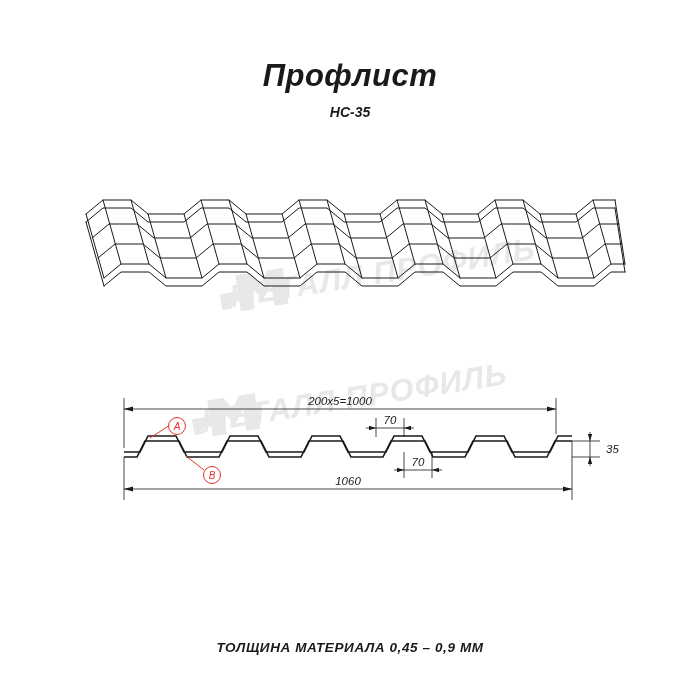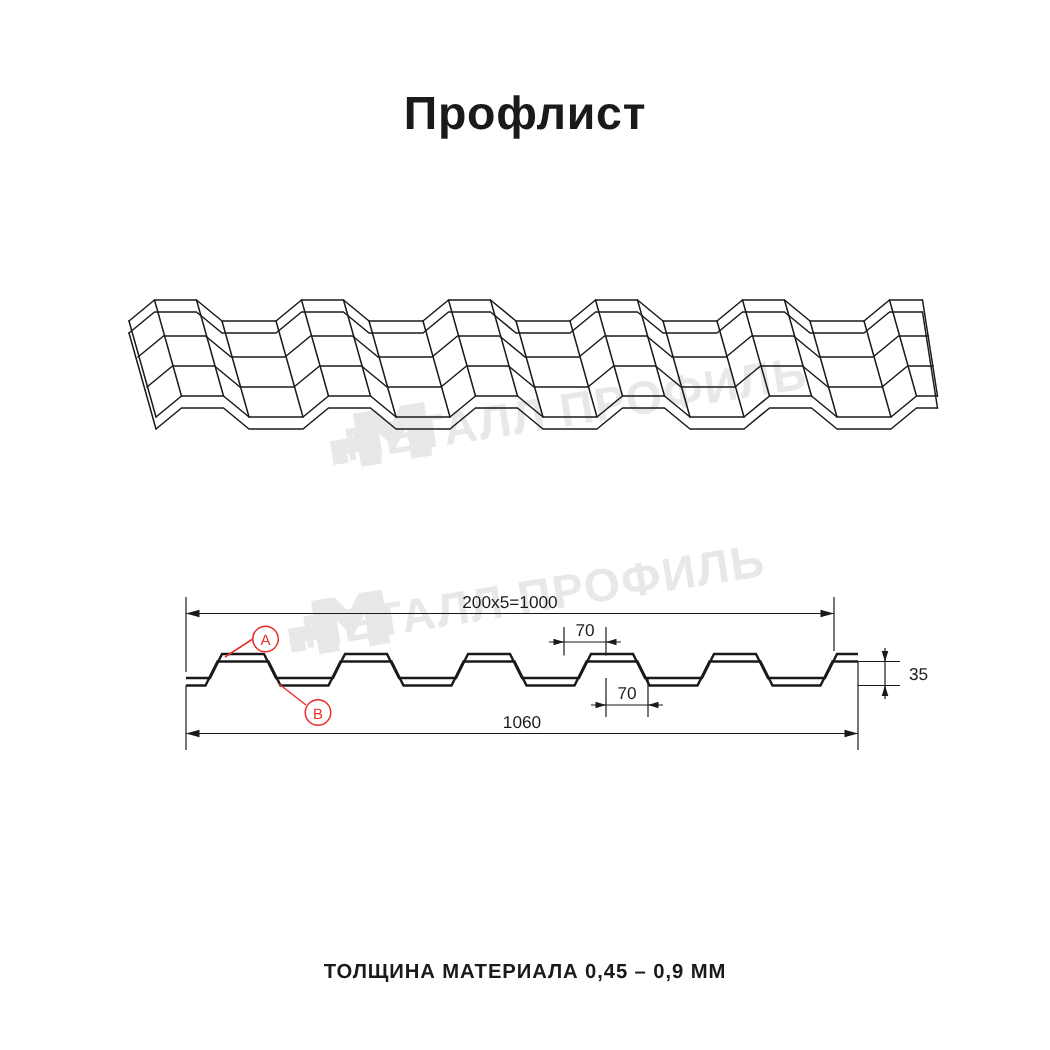--- a/index.html
+++ b/index.html
@@ -12,20 +12,21 @@
     background: #ffffff;
     font-family: "Liberation Sans", sans-serif;
     color: #1a1a1a;
     overflow: hidden;
     position: relative;
   }
   .page {
     position: relative;
     width: 700px;
     height: 700px;
+    font-style: italic;
   }
   .title {
     position: absolute;
     top: 58px;
     left: 0;
     width: 700px;
     text-align: center;
     font-size: 31px;
     font-weight: bold;
     letter-spacing: 0.5px;
@@ -83,20 +84,21 @@
     left: 200px;
     transform: rotate(-9deg);
   }
 </style>
 </head>
 <body>
 
 <div class="page">
 
   <div class="title">Профлист</div>
+  <div class="subtitle">НС-35</div>
 
   <div class="wm wm1">
     <span class="wm-text">МЕТАЛЛ ПРОФИЛЬ</span>
   </div>
   <div class="wm wm2">
     <span class="wm-text">МЕТАЛЛ ПРОФИЛЬ</span>
   </div>
 
   <svg class="svg-layer" viewBox="0 0 700 700" xmlns="http://www.w3.org/2000/svg">
 

